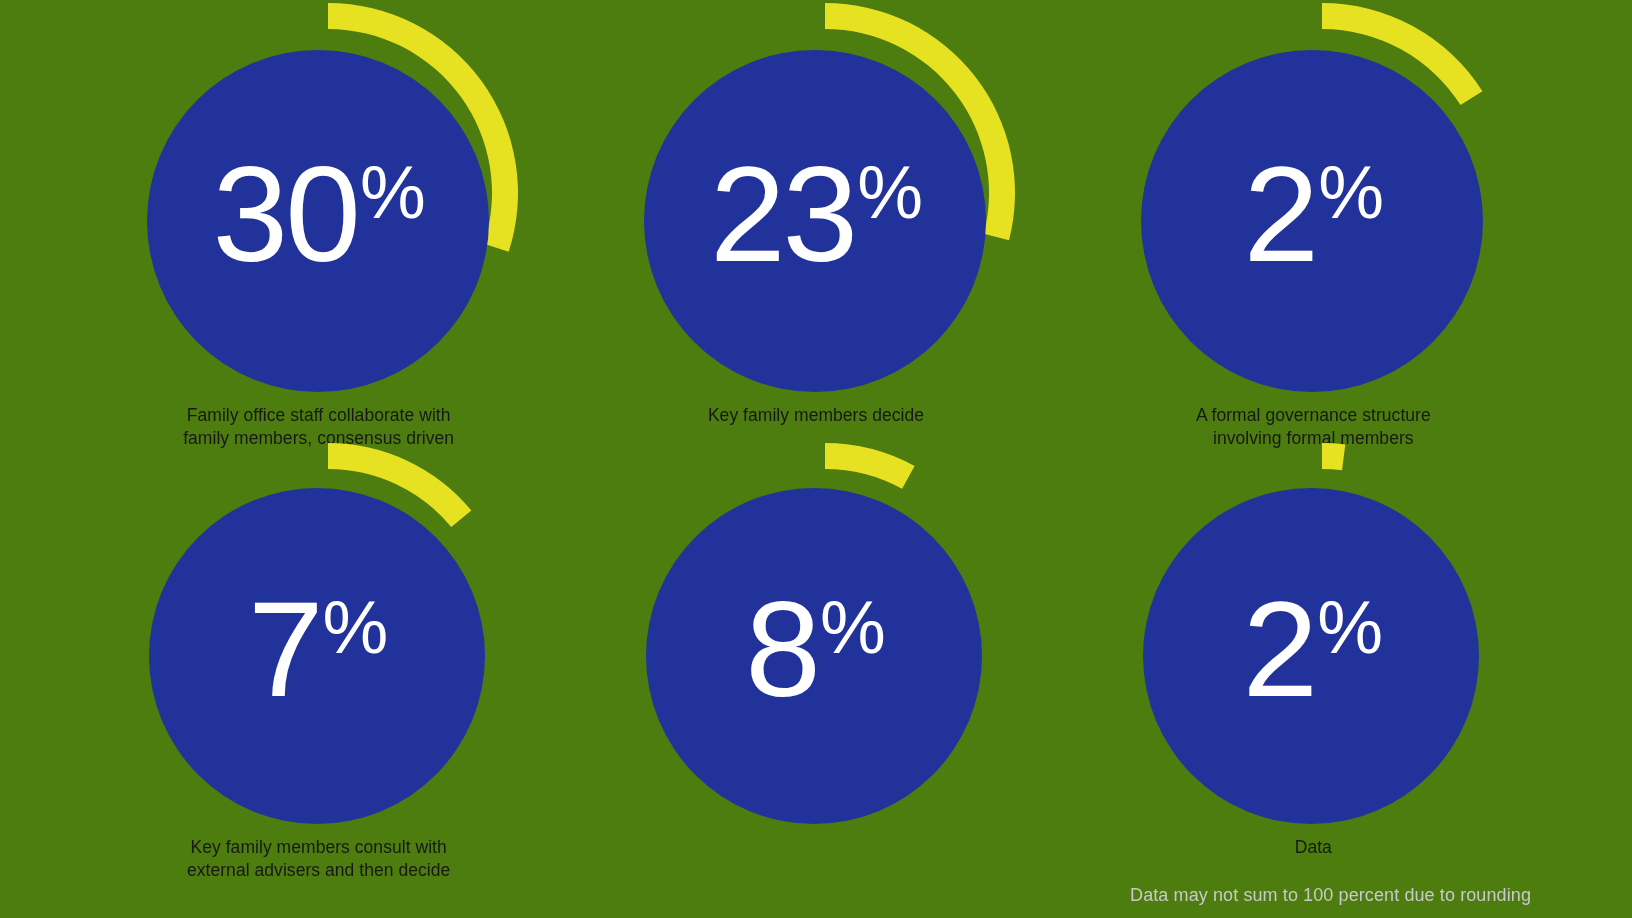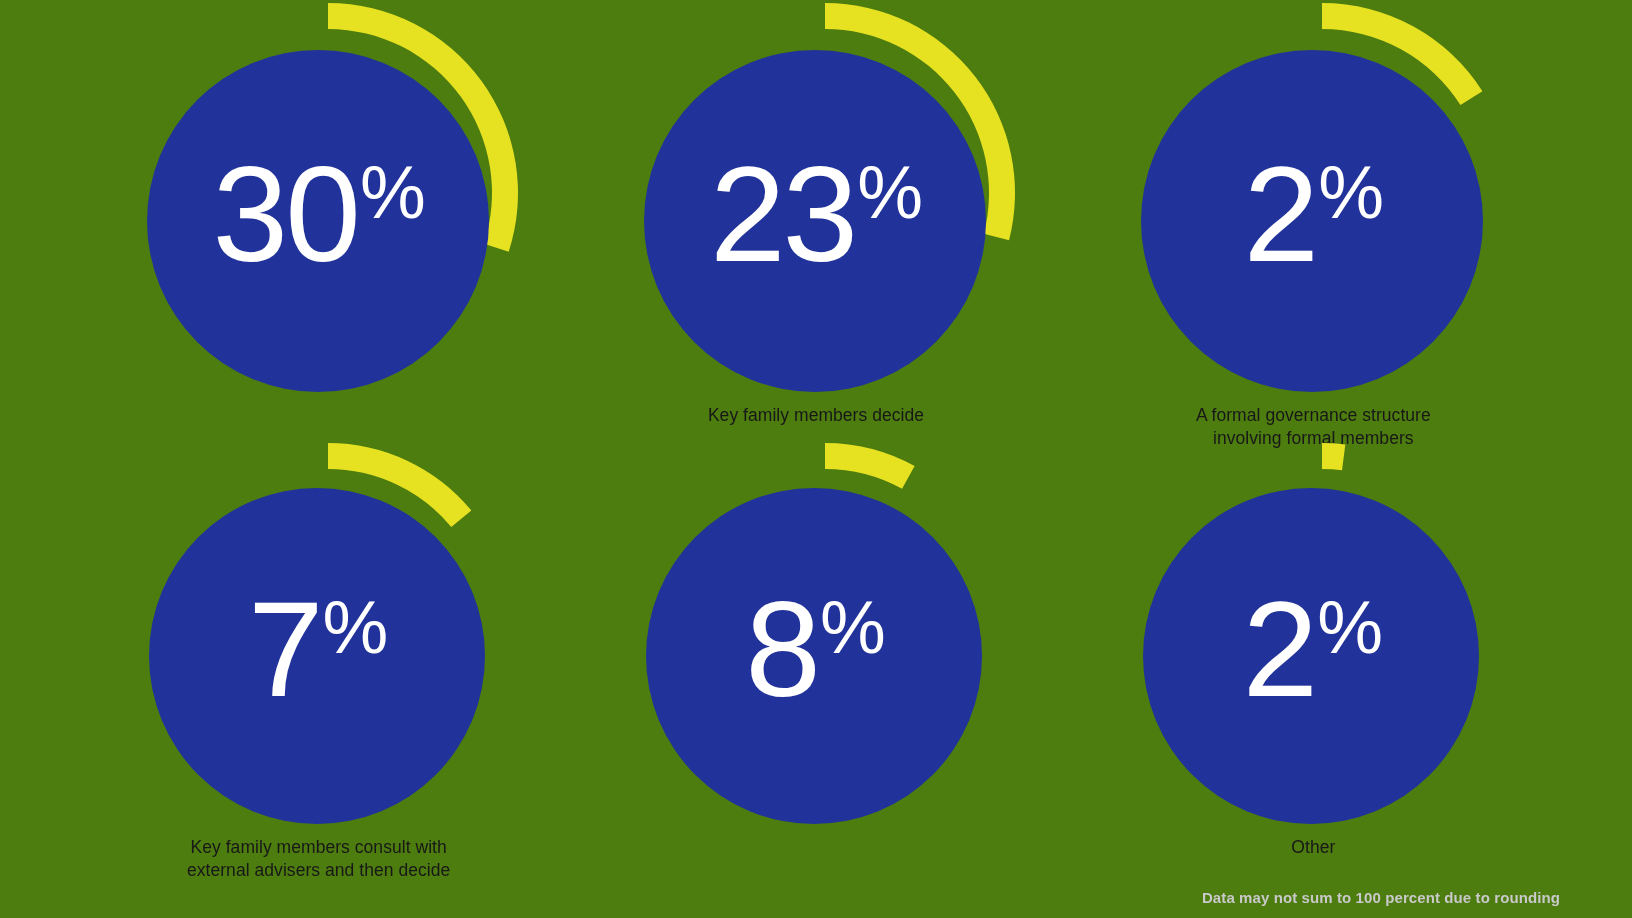--- a/index.html
+++ b/index.html
@@ -115,26 +115,26 @@
     font-weight: 400;
     line-height: 1.32;
     letter-spacing: 0.05px;
   }
 
   .row-bottom .stat-caption { }
 
   
   .footnote {
     position: absolute;
-    right: 72px;
+    right: 101px;
     bottom: 12px;
     color: #C9C9C9;
     font-family: "Liberation Sans", sans-serif;
-    font-size: 15px;
-    font-weight: 700;
+    font-size: 18px;
+    font-weight: 400;
     letter-spacing: 0.1px;
     white-space: nowrap;
   }
 </style>
 </head>
 <body>
 
 <div class="infographic">
 
   <div class="grid">
@@ -144,20 +144,24 @@
         <svg class="dial-ring" viewBox="0 0 380 380">
             <path d="M 199.000 -9.000 A 190 190 0 0 1 379.701 239.713 L 354.973 231.679 A 164 164 0 0 0 199.000 17.000 Z" fill="#E6E222"></path>
           </svg>
         <div class="dial-disc">
           <div class="dial-value">
             <span class="num">30</span>
               <span class="pct">%</span>
           </div>
         </div>
       </div>
+      <div class="stat-caption">
+        <div>Family office staff collaborate with</div>
+        <div>family members, consensus driven</div>
+      </div>
     </div>
 
     <div class="stat-cell row-top">
       <div class="dial">
         <svg class="dial-ring" viewBox="0 0 380 380">
             <path d="M 199.000 -9.000 A 190 190 0 0 1 383.031 228.251 L 357.848 221.785 A 164 164 0 0 0 199.000 17.000 Z" fill="#E6E222"></path>
           </svg>
         <div class="dial-disc">
           <div class="dial-value">
             <span class="num">23</span>
@@ -227,21 +231,21 @@
             <path d="M 195.000 -9.000 A 186 186 0 0 1 218.312 -7.533 L 215.053 18.262 A 160 160 0 0 0 195.000 17.000 Z" fill="#E6E222"></path>
           </svg>
         <div class="dial-disc">
           <div class="dial-value">
             <span class="num">2</span>
               <span class="pct">%</span>
           </div>
         </div>
       </div>
       <div class="stat-caption">
-        <div>Other</div>
+        <div>Data</div>
         <div></div>
       </div>
     </div>
 
   </div>
 
   <div class="footnote">Data may not sum to 100 percent due to rounding</div>
 
 </div>
 

